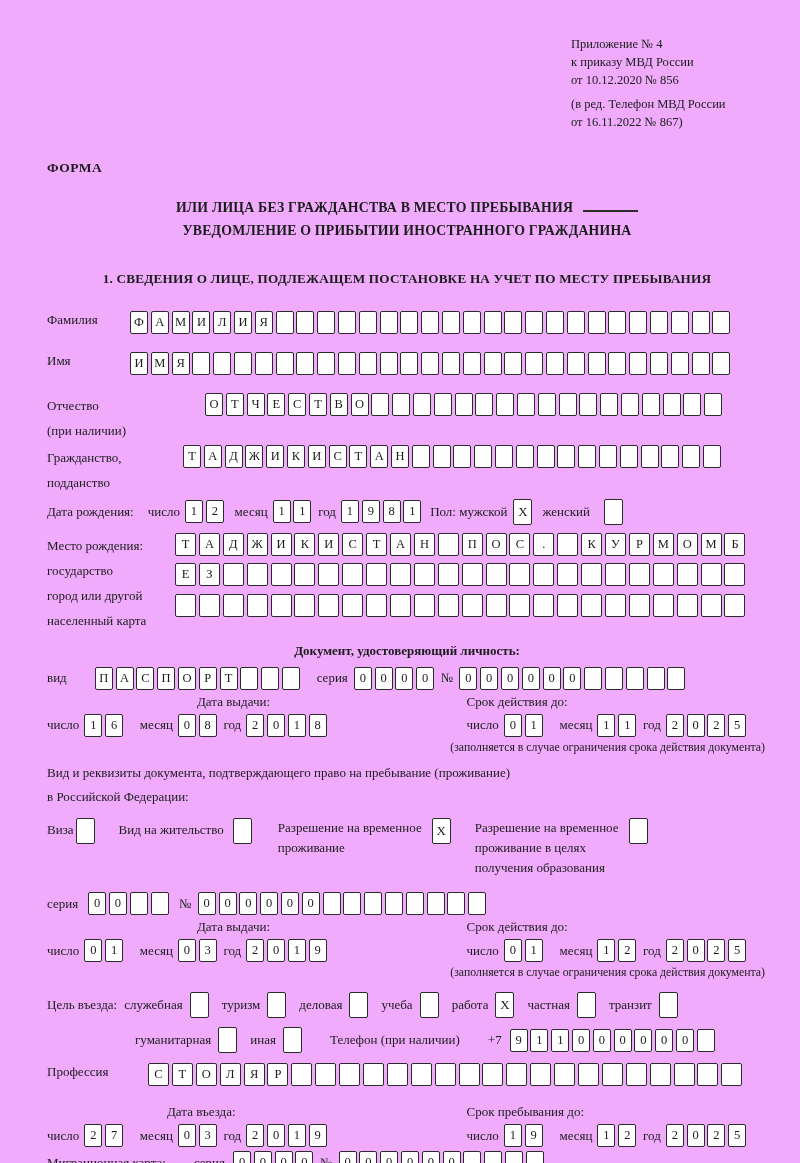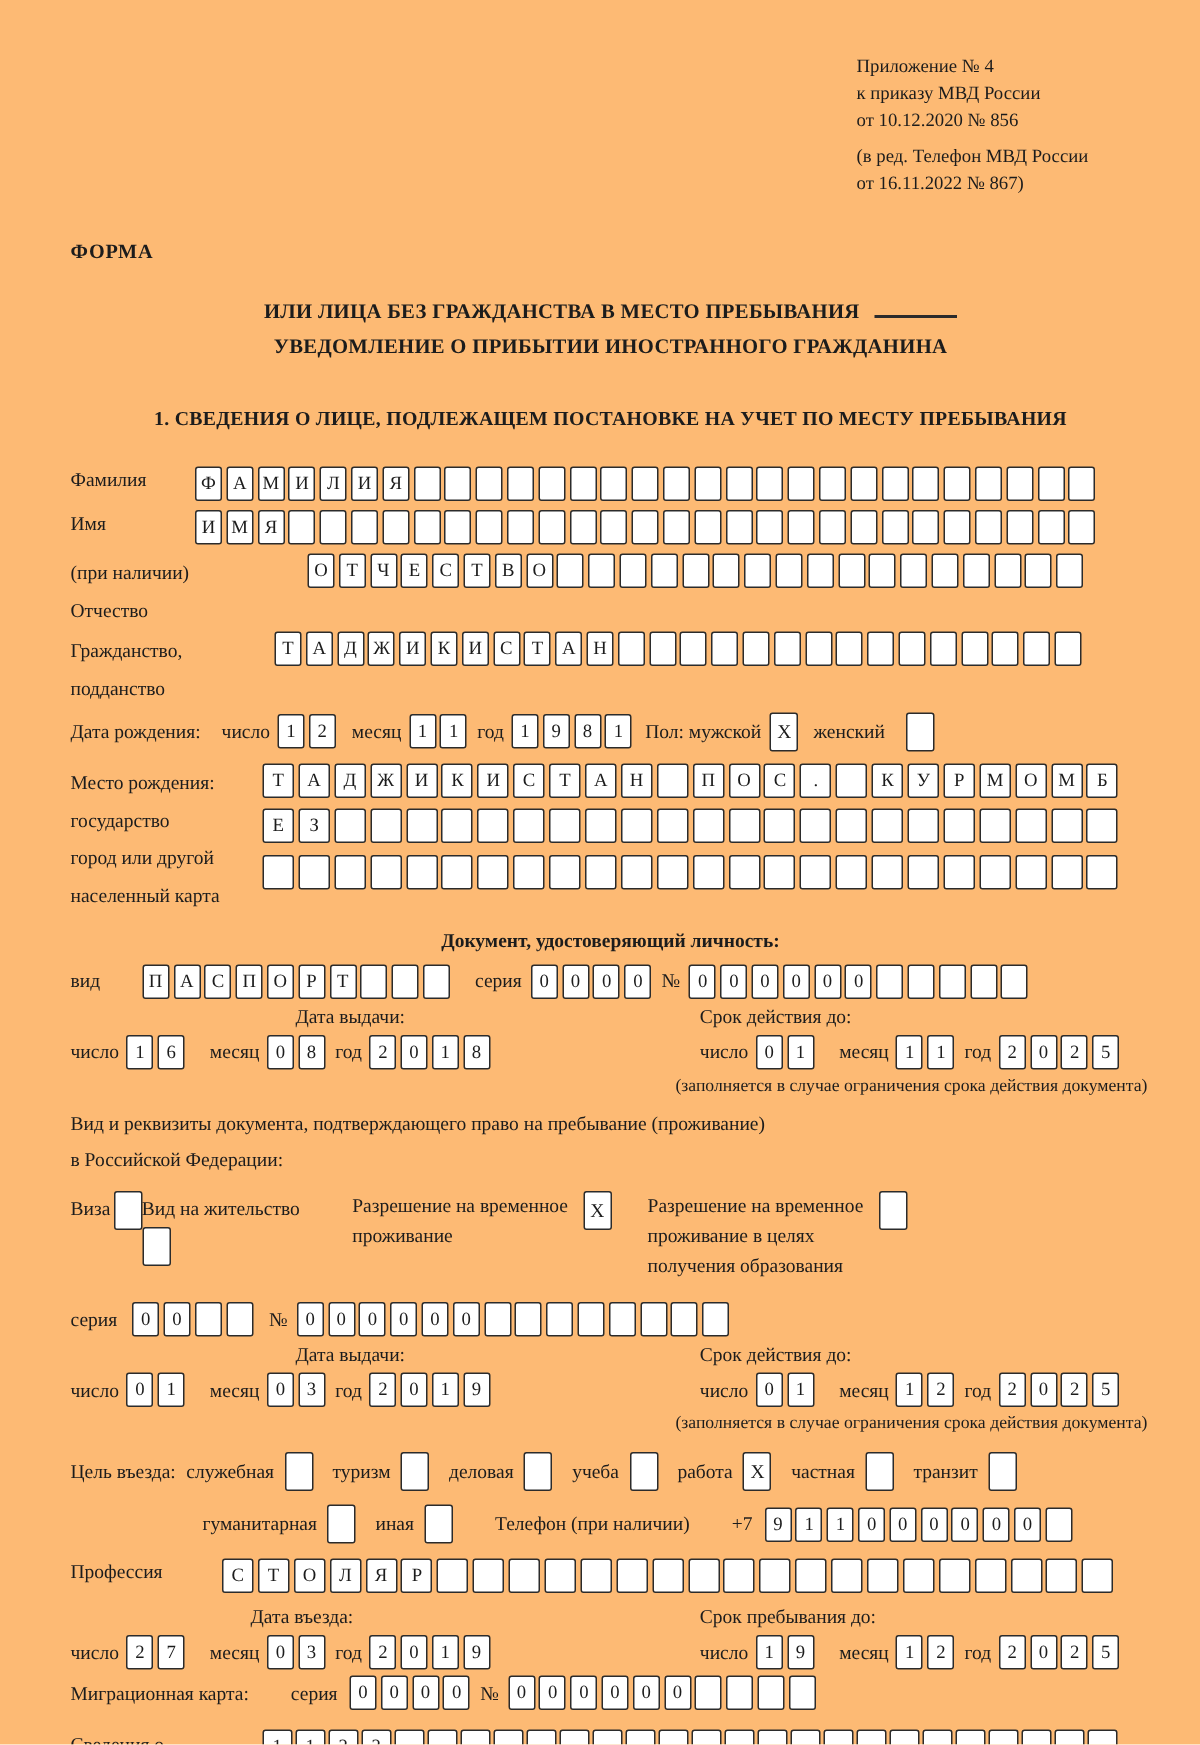--- a/index.html
+++ b/index.html
@@ -1,38 +1,38 @@
 <!DOCTYPE html>
 <html><head>
 <meta charset="utf-8">
 <style>
   html,body{margin:0;padding:0;background:#ffffff;}
   .page{
     position:relative;
     width:800px;height:1163px;
     box-sizing:border-box;
     padding:36px 33px 0 47px;
-    background:#fdba74;
+    background:#f0abfc;
     font-family:"Liberation Serif","DejaVu Serif",serif;
     color:#1c1c1c;
     font-size:13px;
     overflow:hidden;
   }
   
   .hdr-wrap{display:flex;justify-content:flex-end;}
   .hdr-block{width:196px;font-size:12.5px;line-height:1.42;}
   .hdr-block .grp2{margin-top:7px;}
   .form-label{ text-align:left;font-weight:bold;font-size:13.5px;margin-top:28px;padding-right:28px;letter-spacing:.5px;}
   
   .title{ text-align:center;font-weight:bold;font-size:13.8px;line-height:1.7;margin-top:20px;letter-spacing:.2px;}
   .blank-line{display:inline-block;width:55px;border-bottom:2px solid #2b2b2b;margin-left:10px;vertical-align:baseline;}
   .sec-heading{font-weight:bold;font-size:13.2px;margin-top:28px;text-align:center;letter-spacing:.2px;}
   
   .frm{margin-top:24px;}
-  .row{display:flex;align-items:flex-start;margin-bottom:6px;}
+  .row{display:flex;align-items:flex-start;margin-bottom:18px;}
   .lbl{flex:none;line-height:1.35;}
   .w83{width:83px;} .w158{width:158px;} .w136{width:136px;} .w128{width:128px;}
   .cells{display:flex;flex:none;}
   .cell{
     flex:none;width:16px;height:21px;
     border:1.6px solid #2b2b2b;border-radius:2px;
     margin-right:2.8px;
     display:flex;align-items:center;justify-content:center;
     font-size:12.5px;background:#fff;
   }
@@ -167,22 +167,22 @@
           <span class="cell"></span>
           <span class="cell"></span>
           <span class="cell"></span>
           <span class="cell"></span>
           <span class="cell"></span>
         </div>
     </div>
 
     <div class="row" style="margin-bottom:2px;">
       <div class="lbl w158 multiline">
+        <div class="lline">Отчество</div>
         <div class="lline">(при наличии)</div>
-        <div class="lline">Отчество</div>
       </div>
       <div class="cells">
           <span class="cell">О</span>
           <span class="cell">Т</span>
           <span class="cell">Ч</span>
           <span class="cell">Е</span>
           <span class="cell">С</span>
           <span class="cell">Т</span>
           <span class="cell">В</span>
           <span class="cell">О</span>
@@ -459,21 +459,21 @@
     <div class="validity-note">(заполняется в случае ограничения срока действия документа)</div>
 
     <div class="txt-line" style="margin-top:6px;">Вид и реквизиты документа, подтверждающего право на пребывание (проживание)</div>
     <div class="txt-line">в Российской Федерации:</div>
 
     <div class="chk-row">
       <div class="chk-item">
         <span class="lab" style="margin-right:2px;">Виза</span>
         <span class="box"></span>
       </div>
-      <div class="chk-item" style="flex-direction:column;">
+      <div class="chk-item" style="margin-left:24px;">
         <span class="lab">Вид на жительство</span>
         <span class="box"></span>
       </div>
       <div class="chk-item" style="margin-left:26px;">
         <div class="chk-lines">
           <div>Разрешение на временное</div>
           <div>проживание</div>
         </div>
         <span class="box">X</span>
       </div>

